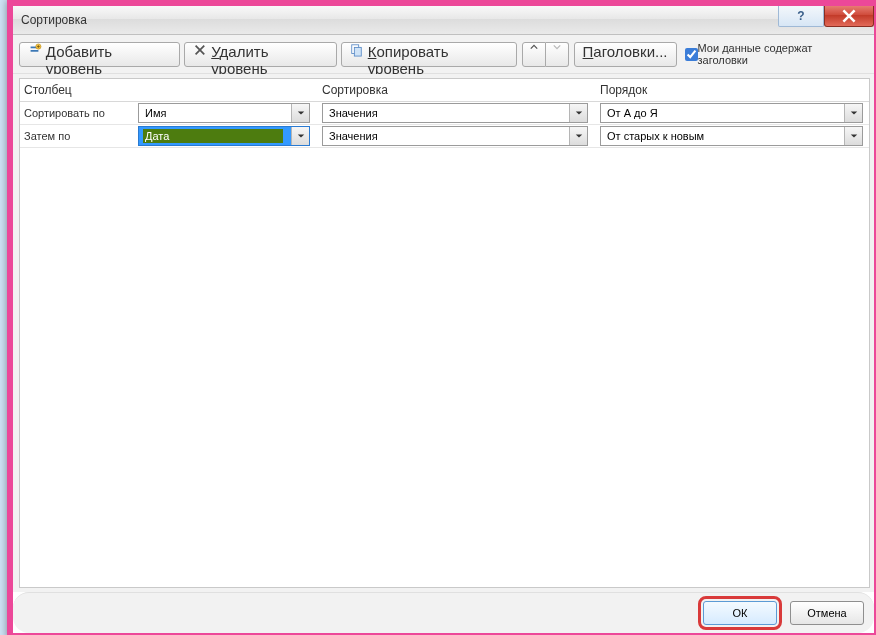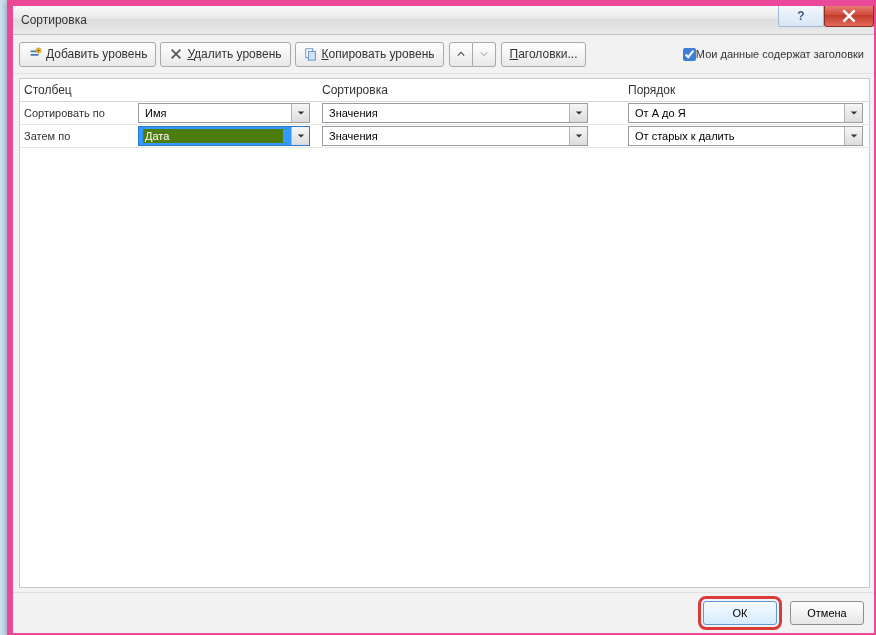--- a/index.html
+++ b/index.html
@@ -82,23 +82,22 @@
     background: #f2f2f2;
     border-bottom: 1px solid #e0e0e0;
   }
   .tbtn {
     height: 23px;
     padding: 0 8px;
     background: linear-gradient(#ffffff,#e8e8e8);
     border: 1px solid #a9a9a9;
     border-radius: 3px;
     display: inline-flex;
-    align-items: center;
     gap: 4px;
-    font-size: 12px;
+    font-size: 15px;
     color: #333;
     cursor: default;
   }
   .tbtn .ul { text-decoration: underline; }
   .tbtn-small {
     width: 22px;
     padding: 0;
     justify-content: center;
   }
   .ic { width: 14px; height: 14px; display:inline-block; }
@@ -131,21 +130,21 @@
   .header-row, .data-row {
     display: flex;
     align-items: center;
     height: 22px;
     border-bottom: 1px solid #e6e6e6;
   }
   .header-row { font-size: 12px; color:#333; border-bottom: 1px solid #d8d8d8; }
   .col-label   { width: 118px; padding-left: 4px; box-sizing:border-box; }
   .col-column  { width: 184px; box-sizing:border-box; padding-right: 12px; }
   .col-sorton  { width: 278px; box-sizing:border-box; padding-right: 12px; }
-  .col-order   { flex: 1; box-sizing:border-box; padding-right: 6px; margin-left: 28px; }
+  .col-order   { flex: 1; box-sizing:border-box; padding-right: 6px; }
   .header-row .col-label { }
   .data-row { background:#fff; }
   .data-row .col-label { font-size: 11px; color:#333; }
   .combo {
     width: 100%;
     height: 20px;
     border: 1px solid #9b9b9b;
     background: #fff;
     display: flex;
     align-items: center;
@@ -172,20 +171,21 @@
   
   .footer {
     height: 40px;
     background: #f2f2f2;
     border-top: 1px solid #e0e0e0;
     display: flex;
     align-items: center;
     justify-content: flex-end;
     padding-right: 10px;
     gap: 8px;
+    border-radius: 16px;
   }
   .ok-highlight {
     border: 3px solid #d93a3a;
     border-radius: 8px;
     padding: 2px;
     display:inline-flex;
   }
   .dlg-btn {
     width: 72px;
     height: 22px;
@@ -322,21 +322,21 @@
             <span class="val">Значения</span>
             <span class="arrow">
                 <svg viewBox="0 0 10 10">
                   <path d="M1 3 L5 7 L9 3 Z" fill="#333"></path>
                 </svg>
               </span>
           </div>
         </div>
         <div class="col-order">
           <div class="combo">
-            <span class="val">От старых к далить</span>
+            <span class="val">От старых к новым</span>
             <span class="arrow">
                 <svg viewBox="0 0 10 10">
                   <path d="M1 3 L5 7 L9 3 Z" fill="#333"></path>
                 </svg>
               </span>
           </div>
         </div>
       </div>
 
       <div class="grid-blank"></div>

